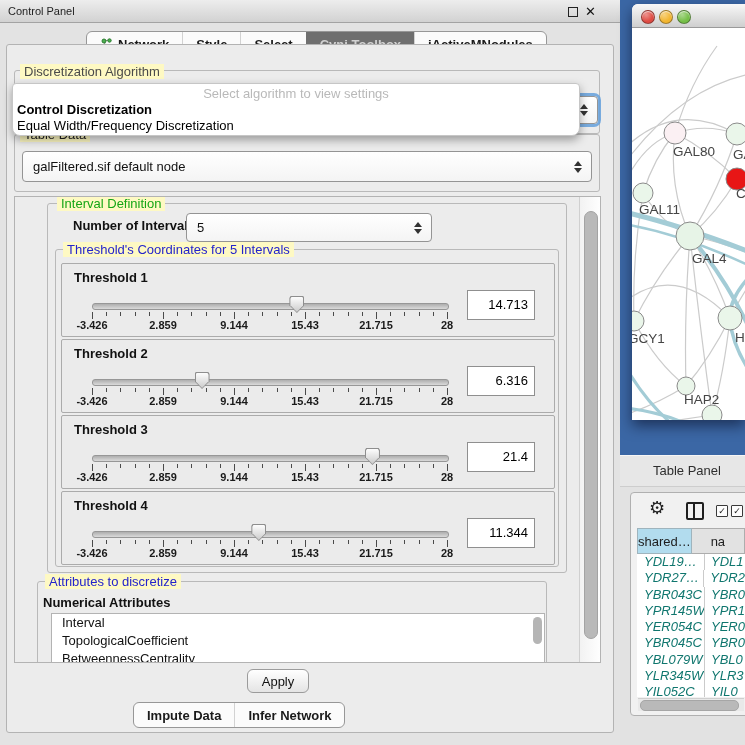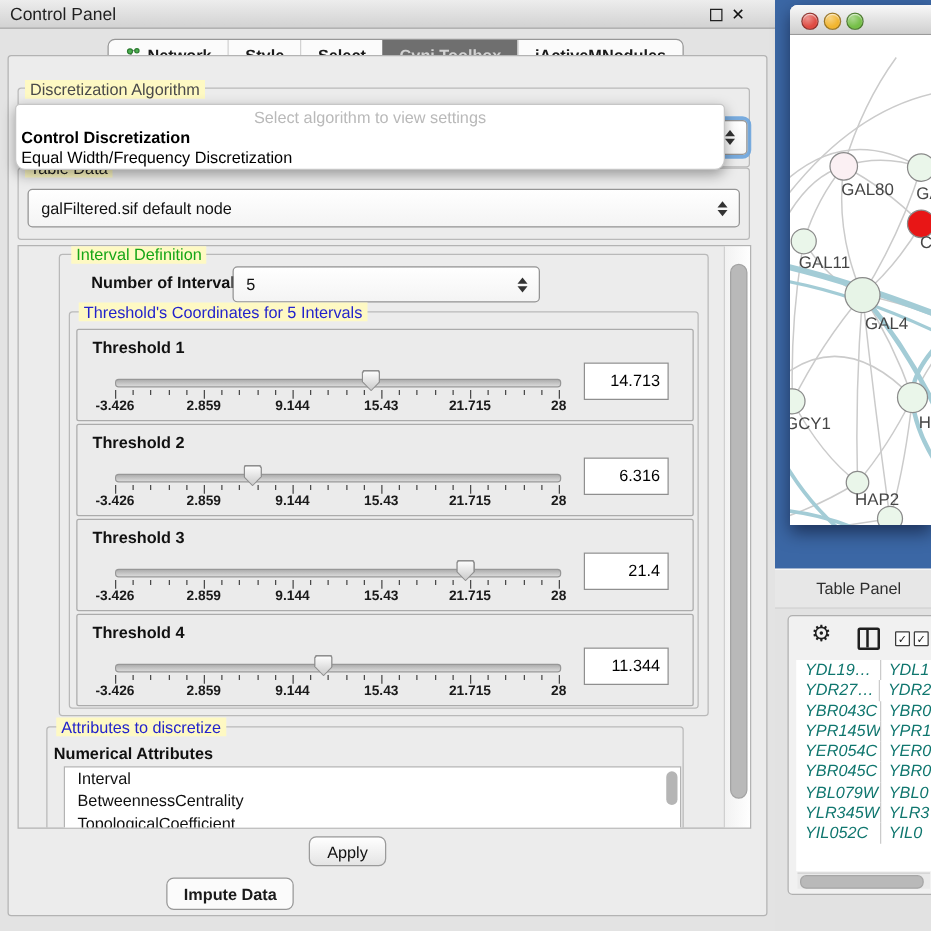--- a/index.html
+++ b/index.html
@@ -3,21 +3,21 @@
 <meta charset="utf-8">
 <style>
   html,body{margin:0;padding:0;}
   body{font-family:"Liberation Sans","DejaVu Sans",sans-serif;}
   .screen{position:relative;width:745px;height:745px;background:#e3e3e3;overflow:hidden;}
   .abs{position:absolute;}
 
   
   .cp-titlebar{position:absolute;left:0;top:0;width:620px;height:22px;
     background:linear-gradient(#ededed,#d2d2d2);border-bottom:1px solid #a3a3a3;}
-  .cp-title{position:absolute;left:8px;top:0;line-height:22px;font-size:14px;color:#1f1f1f;}
+  .cp-title{position:absolute;left:8px;top:0;line-height:22px;font-size:11px;color:#1f1f1f;}
   .float-ico{position:absolute;left:568px;top:7px;width:8px;height:8px;border:1.5px solid #222;background:transparent;}
   .close-ico{position:absolute;left:585px;top:2px;font-size:13px;font-weight:bold;color:#111;line-height:20px;}
 
   .tabbar{position:absolute;display:flex;background:#fbfbfb;border:1px solid #979797;border-radius:6px;overflow:hidden;height:25px;}
   .tab{display:flex;align-items:center;gap:5px;padding:0 13px;font-size:13px;font-weight:bold;color:#1a1a1a;line-height:25px;border-left:1px solid #d2d2d2;cursor:default;}
   .tab:first-child{border-left:none;}
   .tab.selected{background:#6f6f6f;color:#d2d2d2;border-left-color:#6f6f6f;}
 
   .content-panel{position:absolute;left:6px;top:44px;width:606px;height:687px;background:#ececec;border:1px solid #b3b3b3;border-radius:3px;}
 
@@ -354,34 +354,37 @@
             <div class="th-field">11.344</div>
           </div>
         </div>
 
       <div class="group" style="left:22px;top:384px;width:508px;height:100px;"></div>
       <span class="glabel blue" style="left:30px;top:377px;">Attributes to discretize</span>
       <span class="abs" style="left:28px;top:398px;font-size:13px;font-weight:bold;color:#111;">Numerical Attributes</span>
       <div class="attr-list" id="attr-list">
         <div class="attr-thumb"></div>
       <div class="attr-item">Interval</div>
+          <div class="attr-item">TopologicalCoefficient</div>
           <div class="attr-item">BetweennessCentrality</div>
-          <div class="attr-item">TopologicalCoefficient</div>
         </div>
 
       <div class="vsb">
         <div class="vsb-thumb"></div>
       </div>
     </div>
 
     <button class="apply-btn">Apply</button>
 
     <div class="tabbar" id="bottom-tabs" style="left:133px;top:702px;height:24px;">
         <div class="tab">
           <span>Impute Data</span>
+        </div>
+        <div class="tab">
+          <span>Infer Network</span>
         </div>
       </div>
   </section>
 
   <section>
     <div class="desktop"></div>
 
     <div class="net-window">
       <div class="net-titlebar" id="traffic">
           <span class="light" style="left: 9px; background: radial-gradient(circle at 35% 30%, rgba(255, 255, 255, 0.4), transparent 60%), rgb(223, 75, 67); border: 1px solid rgba(0, 0, 0, 0.35);"></span>
@@ -448,20 +451,24 @@
     <div class="tp-body"></div>
     <div class="tp-inner"></div>
     <span class="gear">⚙</span>
     <span class="splitcols">
         <i></i>
       </span>
     <span class="chk" style="left:716px;">✓</span>
     <span class="chk" style="left:731px;">✓</span>
 
     <div class="tp-table">
+      <div class="tp-hrow" id="tp-head">
+          <div class="tp-hcell c1">shared…</div>
+          <div class="tp-hcell c2">na</div>
+        </div>
       <div id="tp-rows">
           <div class="tp-row">
             <span class="tp-c1">YDL19…</span>
             <span class="tp-c2">YDL1</span>
           </div>
           <div class="tp-row">
             <span class="tp-c1">YDR27…</span>
             <span class="tp-c2">YDR2</span>
           </div>
           <div class="tp-row">

